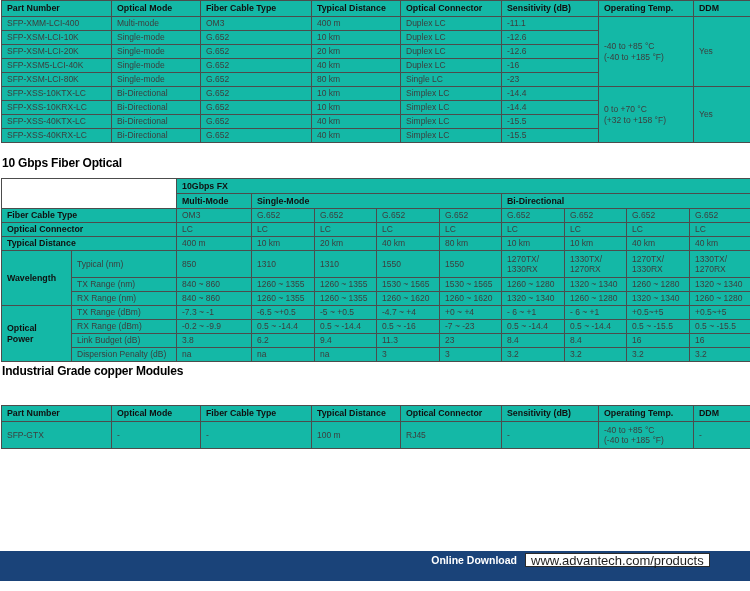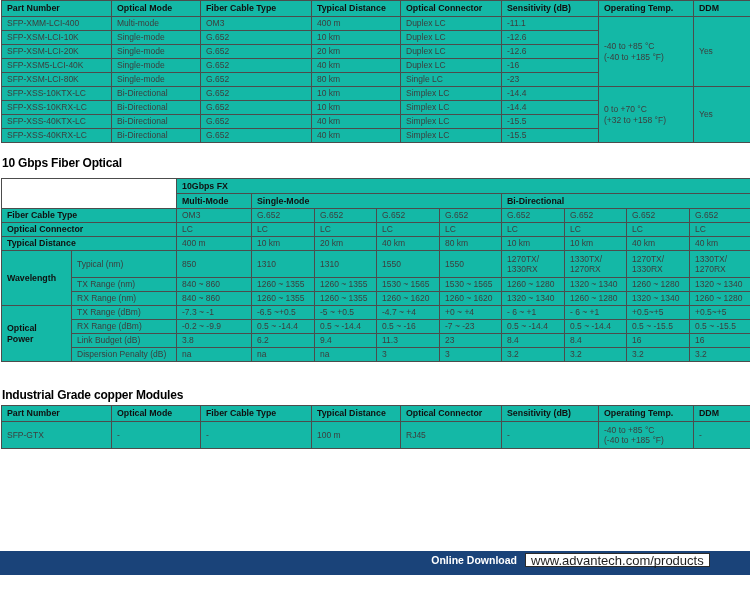--- a/index.html
+++ b/index.html
@@ -24,39 +24,39 @@
   .t1 th{height:13px;}
   .t1 td{height:11px;}
 
   
   .section-title{
     position:absolute;left:2px;margin:0;
     font-size:12px;font-weight:bold;color:#000;
     letter-spacing:-0.2px;white-space:nowrap;
   }
   .title-10g{top:156px;}
-  .title-cu{top:388px;}
+  .title-cu{top:364px;}
 
   
   .t10{top:178px;width:750px;}
   .t10 th.ctr{text-align:left;height:12px;}
   .t10 td{height:11px;}
   .t10 td.tall{height:24px;}
   .t10 th.rowlabel{height:11px;}
   .t10 td.sub{color:#3d3d3d;}
   .t10 th.corner{background:#fff;}
 
   
   .tcu{top:405px;width:750px;}
   .tcu th{height:13px;}
   .tcu td{height:24px;}
 
   
   .footer-bar{
-    position:absolute;top:551px;left:0;width:750px;height:24px;
+    position:absolute;top:551px;left:0;width:750px;height:30px;
     background:#1a4379;
   }
   .footer-label{
     position:absolute;right:233px;top:0;height:18px;line-height:18px;
     color:#ffffff;font-weight:bold;font-size:10.5px;white-space:nowrap;
   }
   .url-box{
     position:absolute;right:40px;top:2px;width:178px;height:12px;
     background:#ffffff;border:1px solid #2b2b2b;
     display:flex;align-items:center;padding-left:5px;

